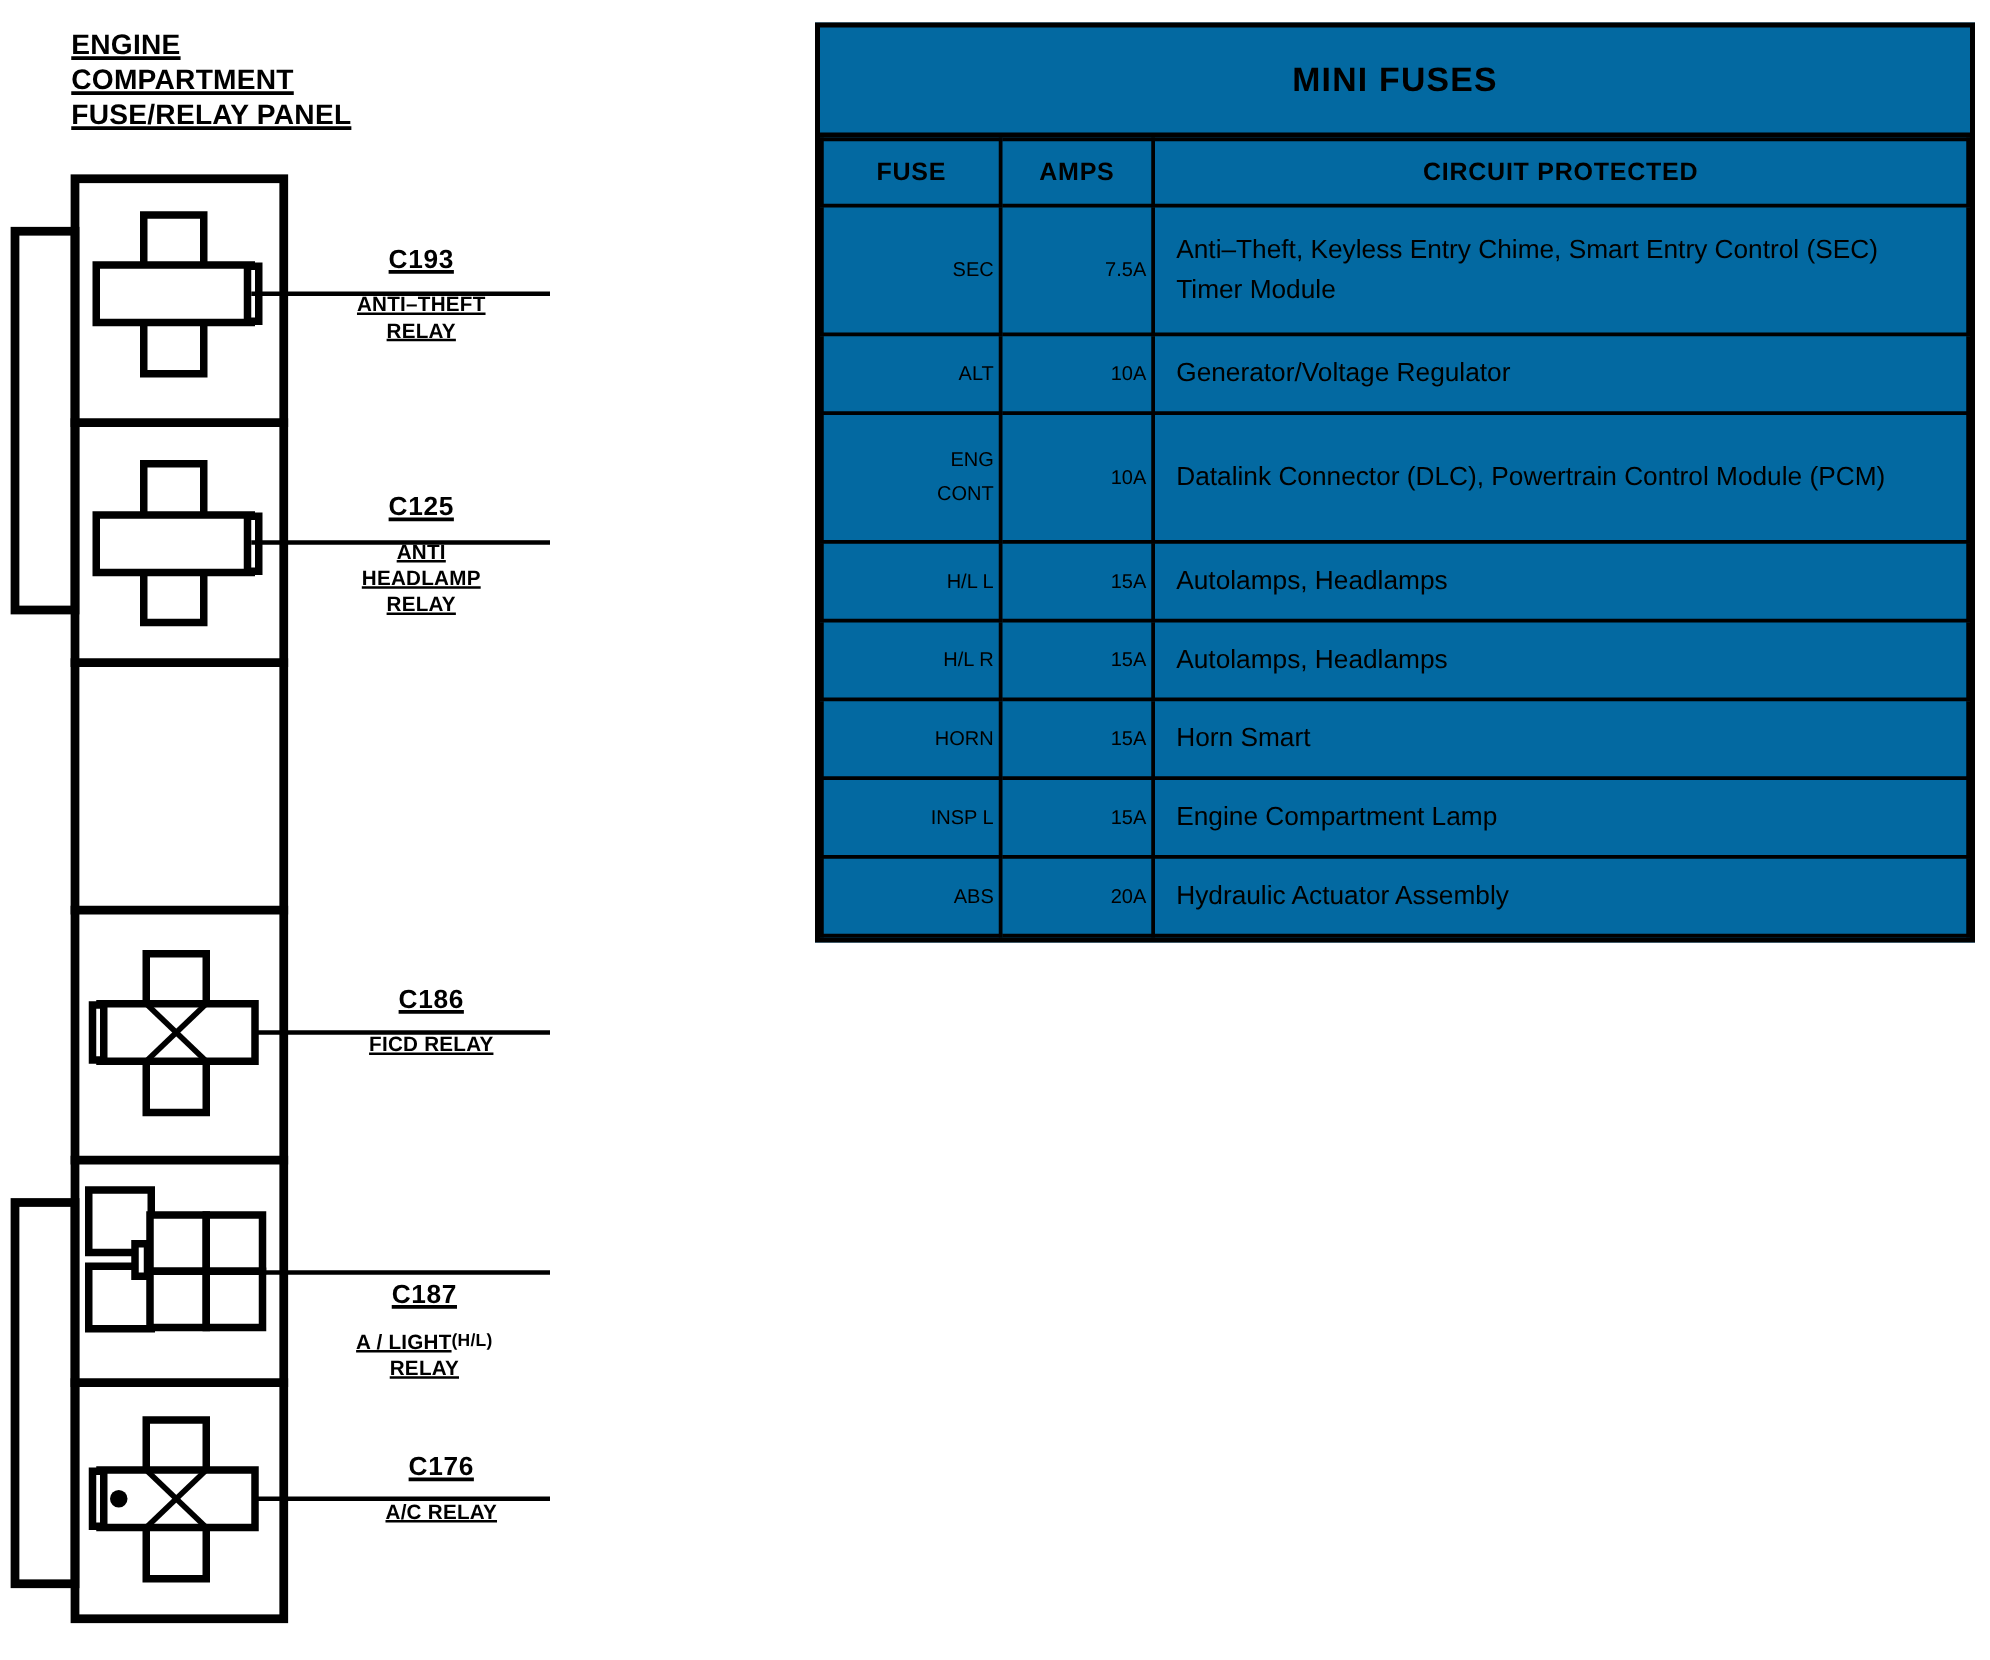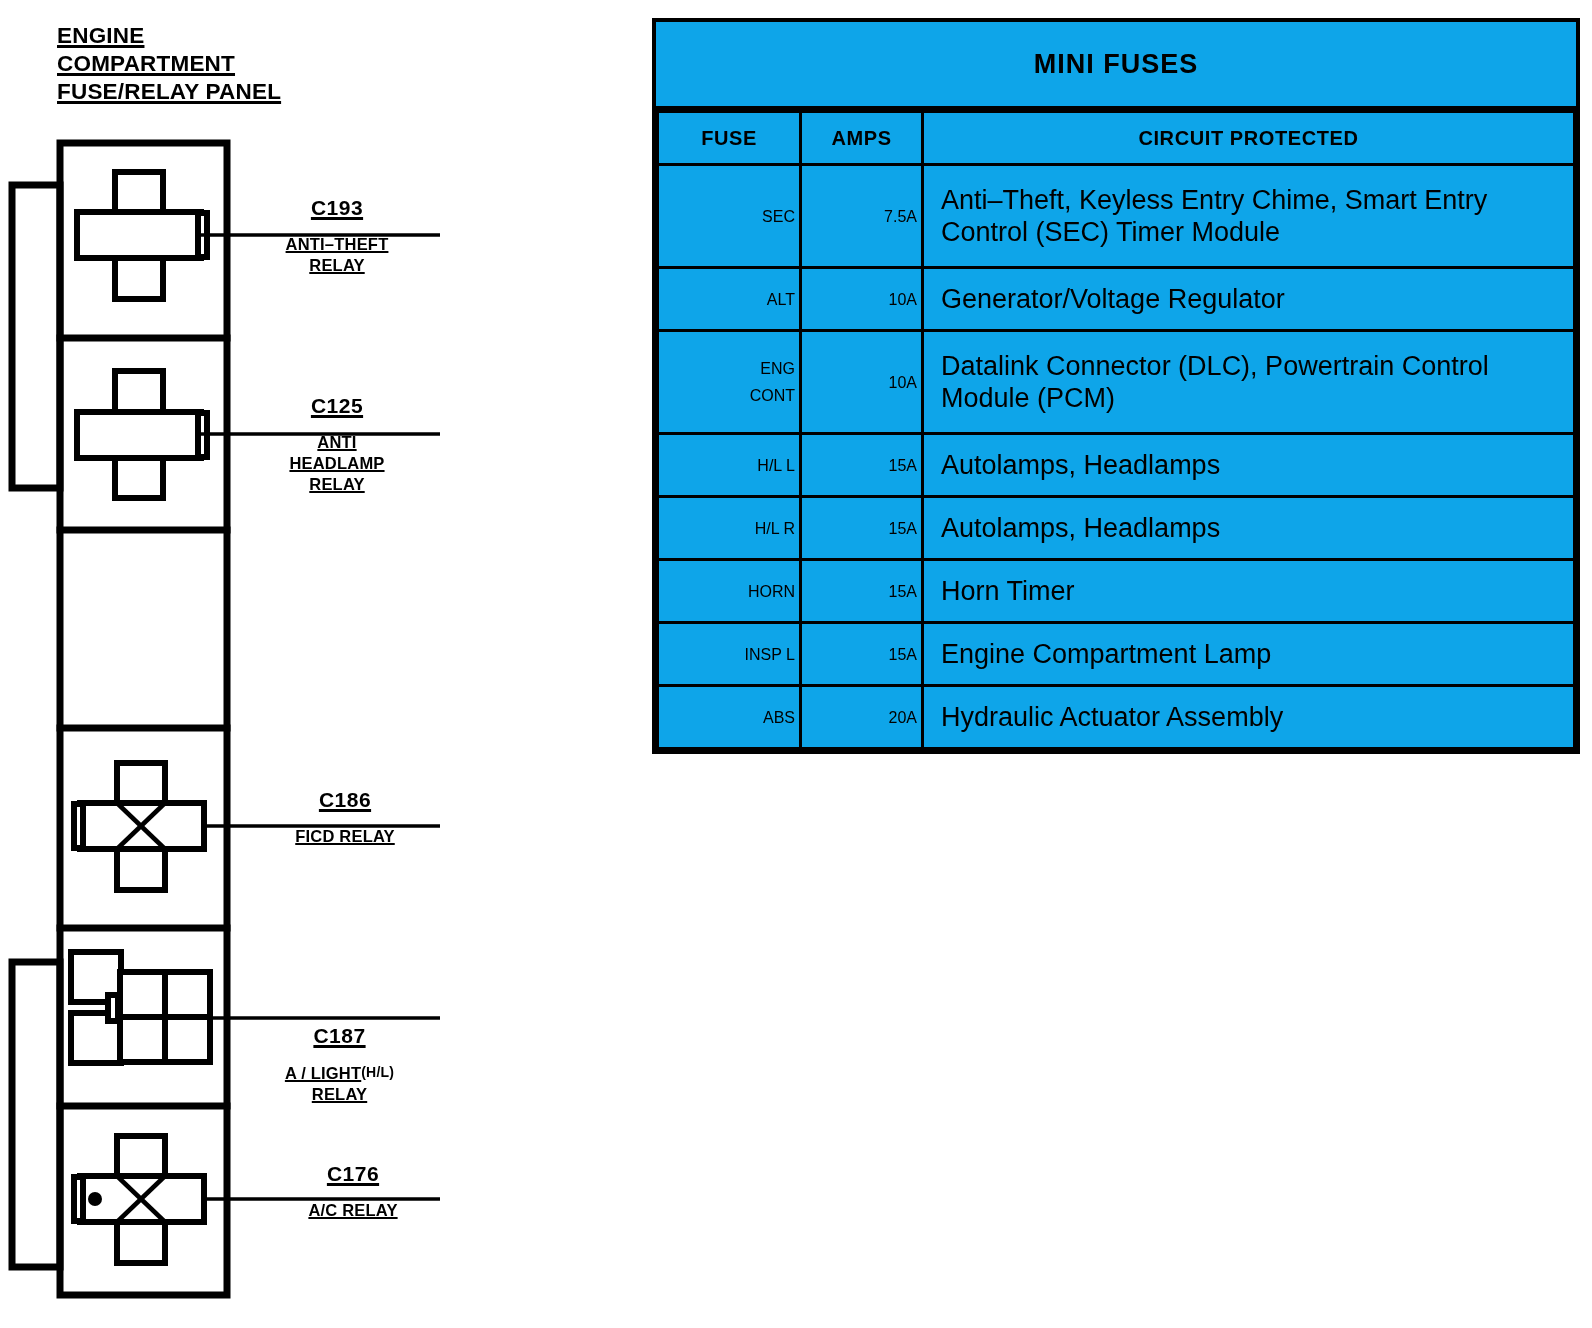--- a/index.html
+++ b/index.html
@@ -69,21 +69,21 @@
     vertical-align: 2px;
   }
 
   
   #fuse-table-wrap {
     position: absolute;
     left: 652px; top: 18px;
     width: 928px;
     border: 4px solid #000;
     box-sizing: border-box;
-    background: #0ea5e9;
+    background: #0369a1;
   }
   #table-title {
     text-align: center;
     font-size: 27px;
     font-weight: bold;
     letter-spacing: 1px;
     padding: 27px 0 26px 0;
     border-bottom: 4px solid #000;
   }
   table.fuses {
@@ -107,21 +107,21 @@
   table.fuses td.fuse-id,
   table.fuses td.fuse-amps {
     text-align: right;
     font-size: 16px;
     font-weight: normal;
     padding: 10px 4px;
     line-height: 27px;
   }
   table.fuses td.fuse-desc {
     text-align: left;
-    font-size: 27px;
+    font-size: 21px;
     padding: 11px 14px 11px 17px;
     line-height: 32px;
   }
   table.fuses tr.tall td { height: 78px; }
   table.fuses tr.short td { height: 38px; }
   table.fuses td.fuse-id .ln { display: block; }
 </style>
 </head>
 <body>
 
@@ -290,21 +290,21 @@
             <span class="ln">H/L R</span>
           </td>
           <td class="fuse-amps">15A</td>
           <td class="fuse-desc">Autolamps, Headlamps</td>
         </tr>
         <tr class="short">
           <td class="fuse-id">
             <span class="ln">HORN</span>
           </td>
           <td class="fuse-amps">15A</td>
-          <td class="fuse-desc">Horn Timer</td>
+          <td class="fuse-desc">Horn Smart</td>
         </tr>
         <tr class="short">
           <td class="fuse-id">
             <span class="ln">INSP L</span>
           </td>
           <td class="fuse-amps">15A</td>
           <td class="fuse-desc">Engine Compartment Lamp</td>
         </tr>
         <tr class="short">
           <td class="fuse-id">

